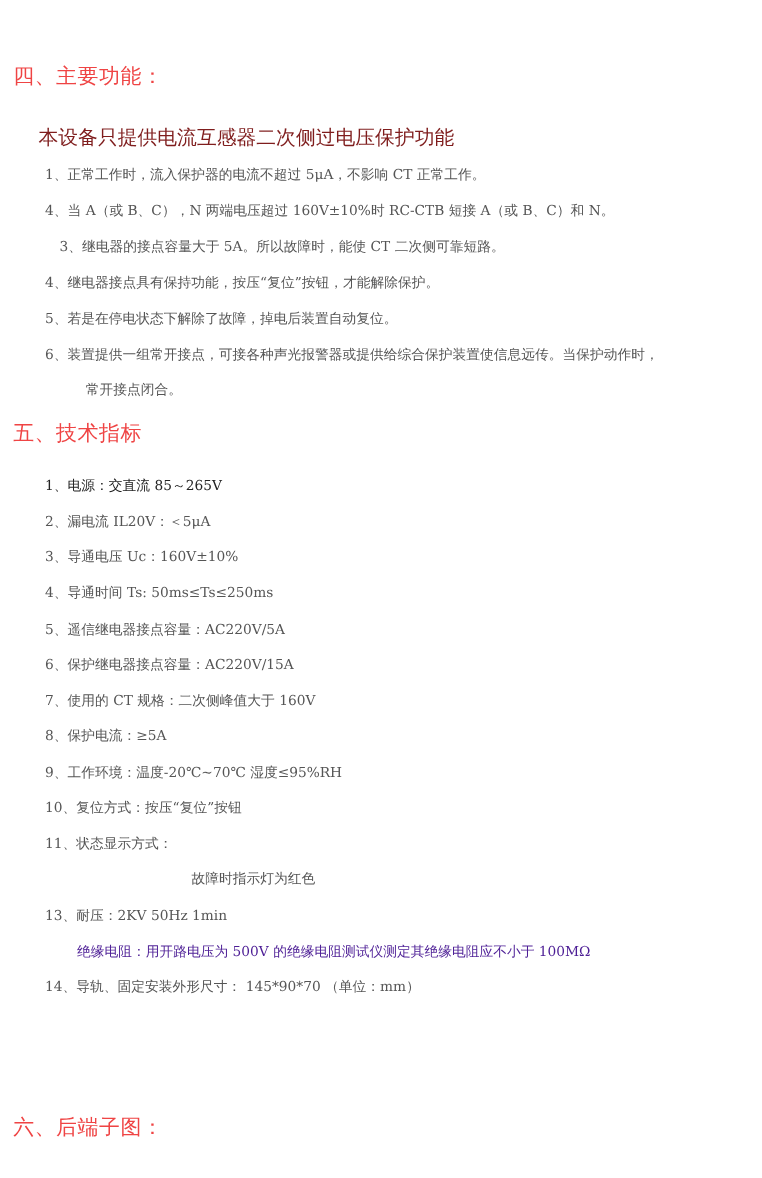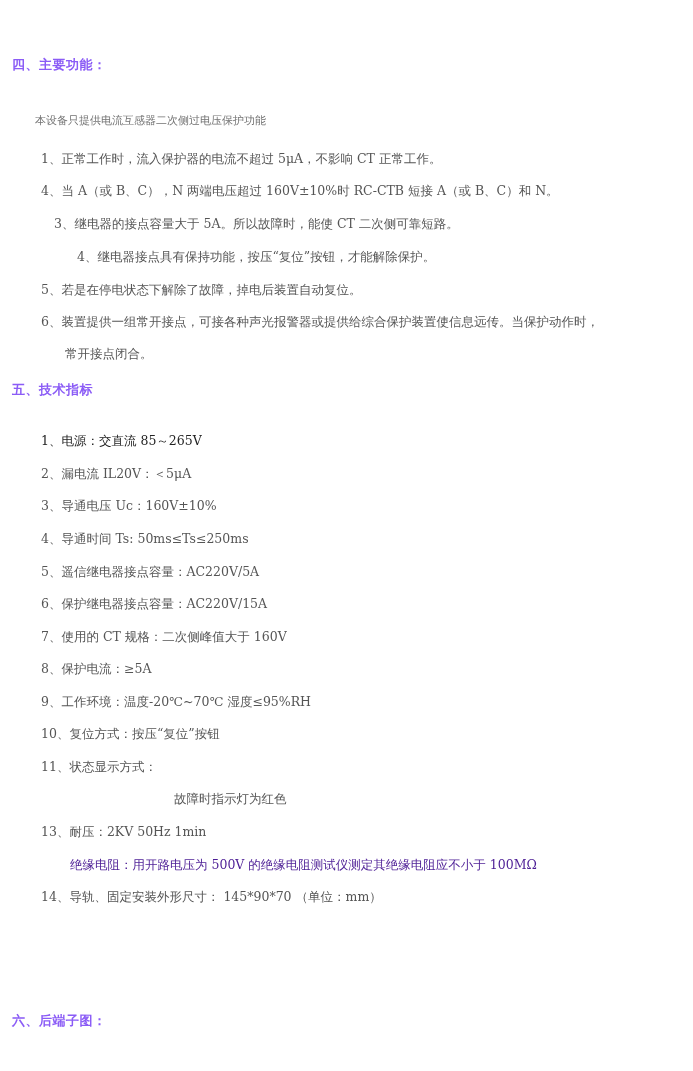--- a/index.html
+++ b/index.html
@@ -4,47 +4,47 @@
   <style>
     html, body { margin: 0; padding: 0; background: #ffffff; }
     body {
       width: 693px; height: 1071px; position: relative; overflow: hidden;
       font-family: "DejaVu Serif", "Liberation Serif", serif;
       color: #555555;
     }
     .h {
       position: absolute; left: 12px;
       font-family: "DejaVu Sans", "Liberation Sans", sans-serif;
-      font-weight: bold; font-size: 13px; color: #8b5cf6;
+      font-weight: normal; font-size: 19px; color: #ef4444;
       letter-spacing: 0.5px; white-space: nowrap;
     }
     .intro {
       position: absolute; left: 35px;
       font-family: Liberation Serif, serif;
-      font-size: 11px; color: #737373; white-space: nowrap;
+      font-size: 18px; color: #7f1d1d; white-space: nowrap;
     }
     .line {
       position: absolute; left: 41px;
       font-size: 12.5px; color: #555555; white-space: nowrap; text-align: center;
     }
     .line.dark { color: #222222; }
-    .cont { left: 65px; }
+    .cont { left: 78px; }
     .sub { left: 174px; }
     .ins { left: 70px; color: #4c1d95; }
   </style>
 </head>
 <body>
 
 <div>
   <div class="h" style="top:56px;">四、主要功能：</div>
   <div class="intro" style="top:113px;">本设备只提供电流互感器二次侧过电压保护功能</div>
   <div class="line" style="top:151px;">1、正常工作时，流入保护器的电流不超过 5μA，不影响 CT 正常工作。</div>
   <div class="line" style="top:183px;">4、当 A（或 B、C），N 两端电压超过 160V±10%时 RC-CTB 短接 A（或 B、C）和 N。</div>
   <div class="line" style="top:216px;margin-left:13px;">3、继电器的接点容量大于 5A。所以故障时，能使 CT 二次侧可靠短路。</div>
-  <div class="line" style="top:249px;margin-left:36px;">4、继电器接点具有保持功能，按压“复位”按钮，才能解除保护。</div>
+  <div class="line" style="top:249px;">4、继电器接点具有保持功能，按压“复位”按钮，才能解除保护。</div>
   <div class="line" style="top:282px;">5、若是在停电状态下解除了故障，掉电后装置自动复位。</div>
   <div class="line" style="top:314px;">6、装置提供一组常开接点，可接各种声光报警器或提供给综合保护装置使信息远传。当保护动作时，</div>
   <div class="line cont" style="top:346px;">常开接点闭合。</div>
 </div>
 
 <div>
   <div class="h" style="top:381px;">五、技术指标</div>
   <div class="line dark" style="top:433px;">1、电源：交直流 85～265V</div>
   <div class="line" style="top:466px;">2、漏电流 IL20V：＜5μA</div>
   <div class="line" style="top:498px;">3、导通电压 Uc：160V±10%</div>

